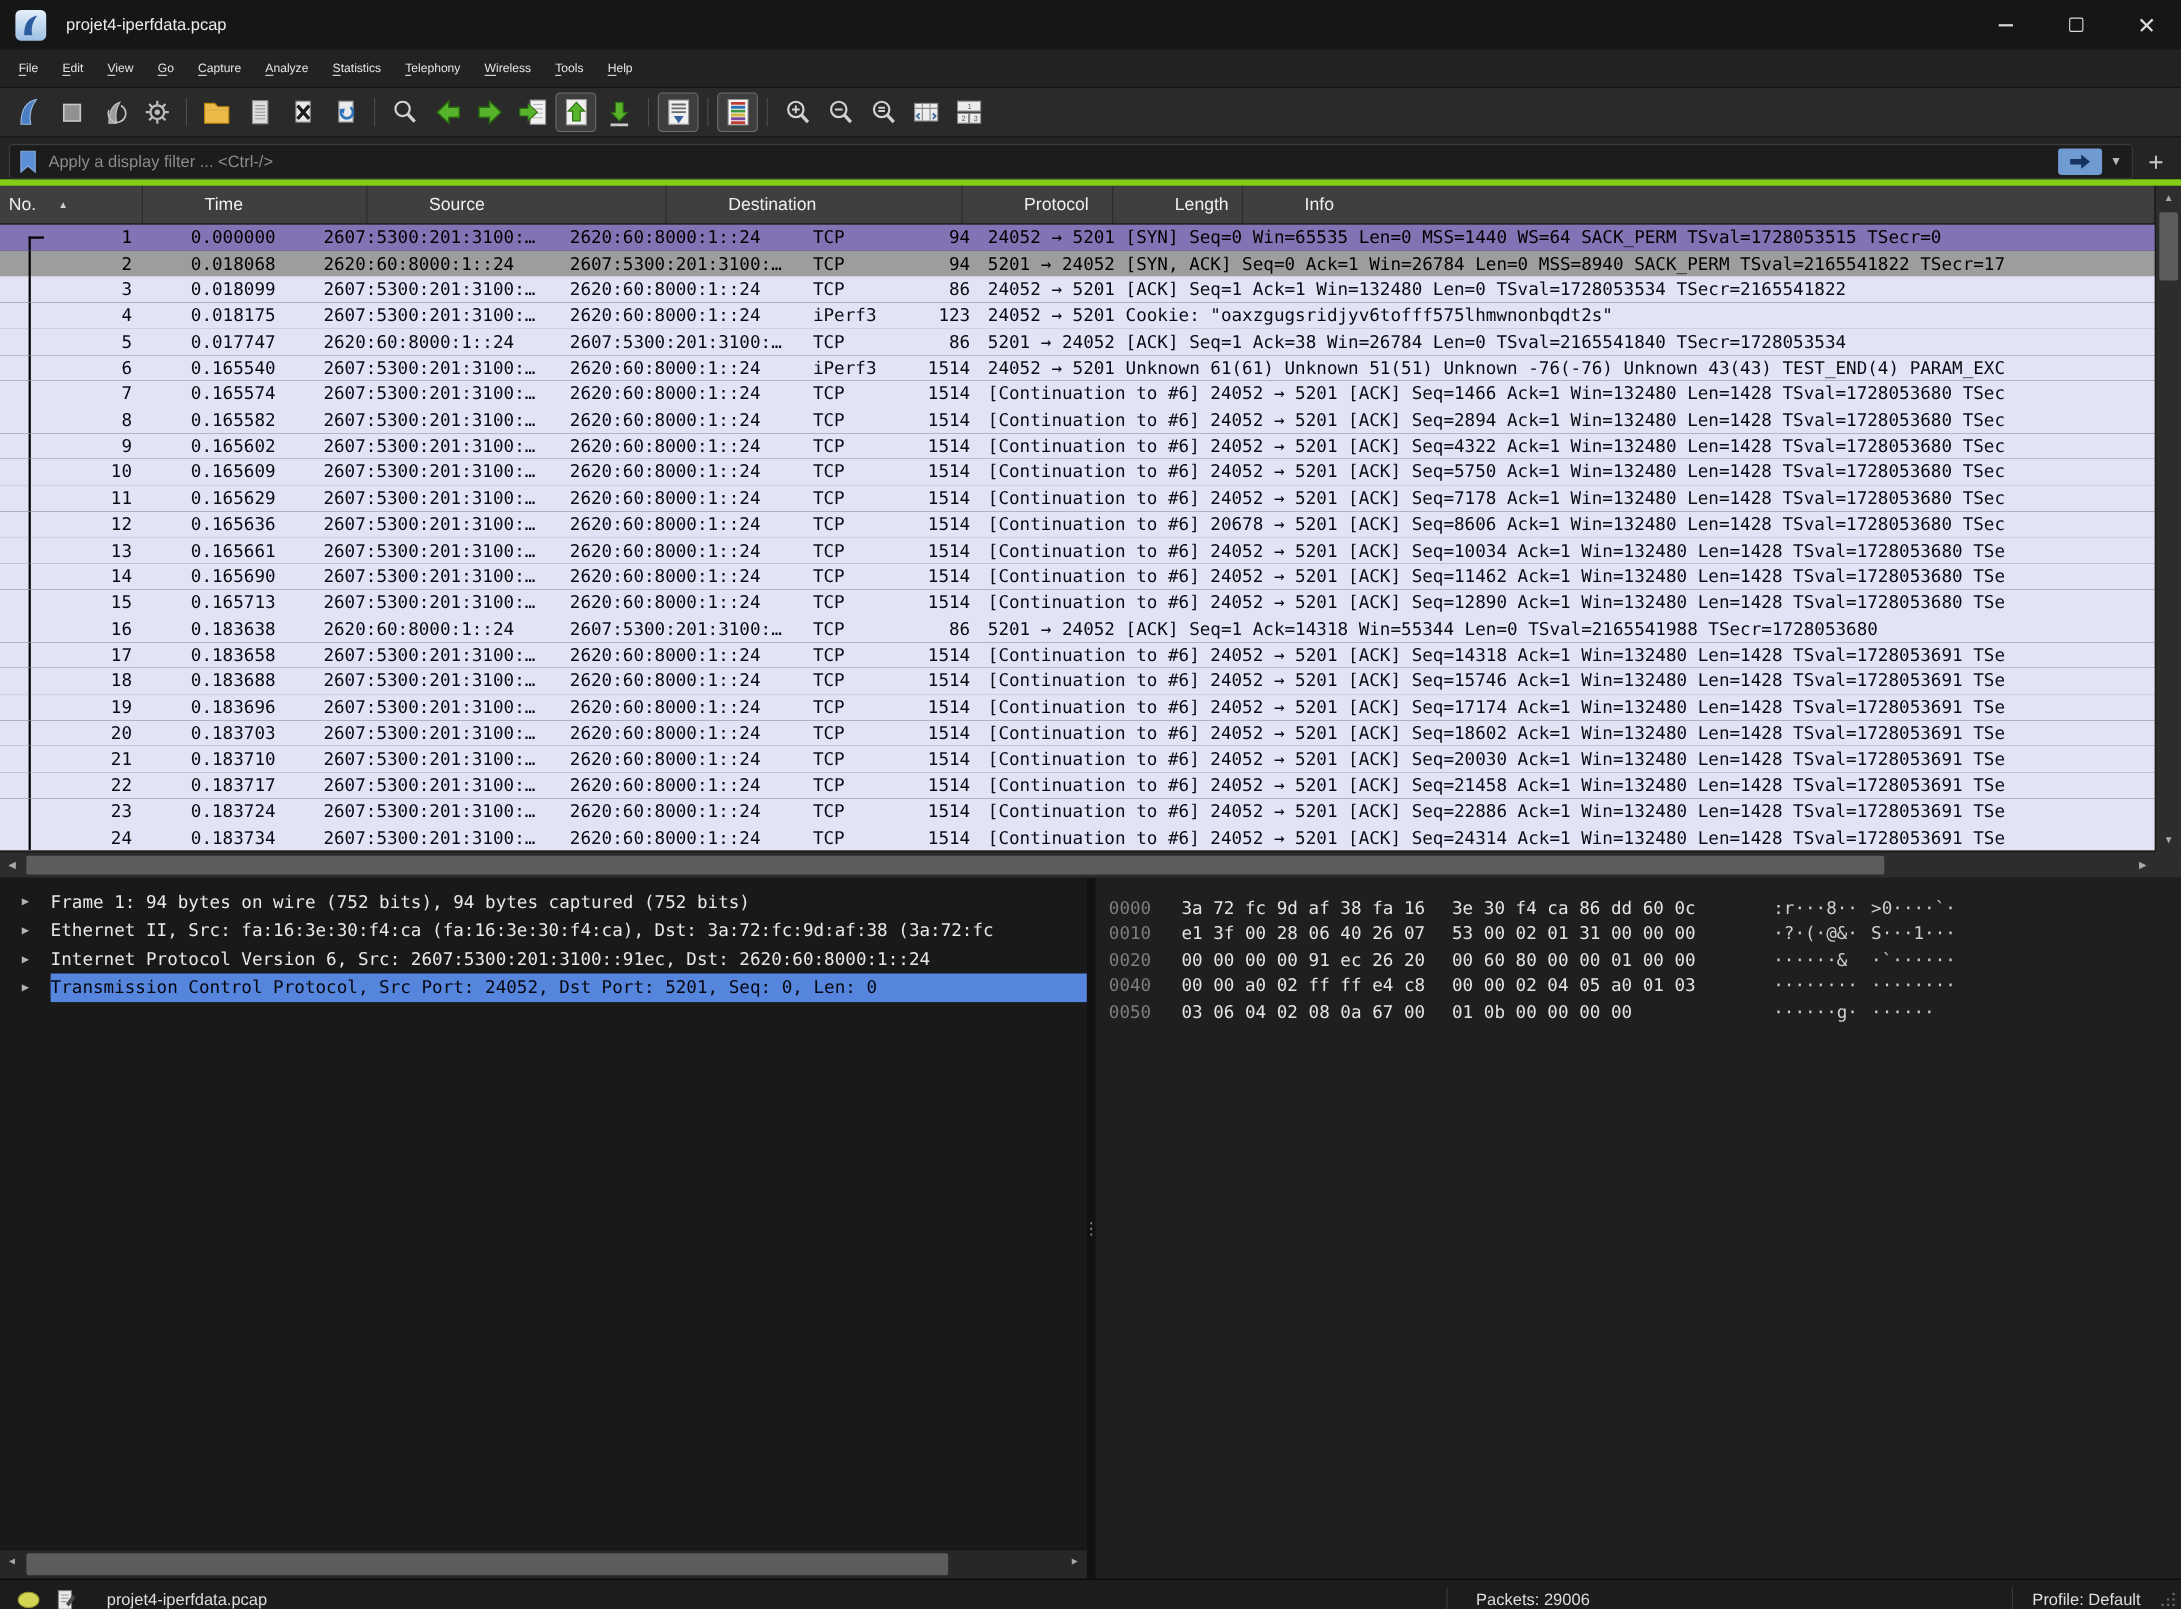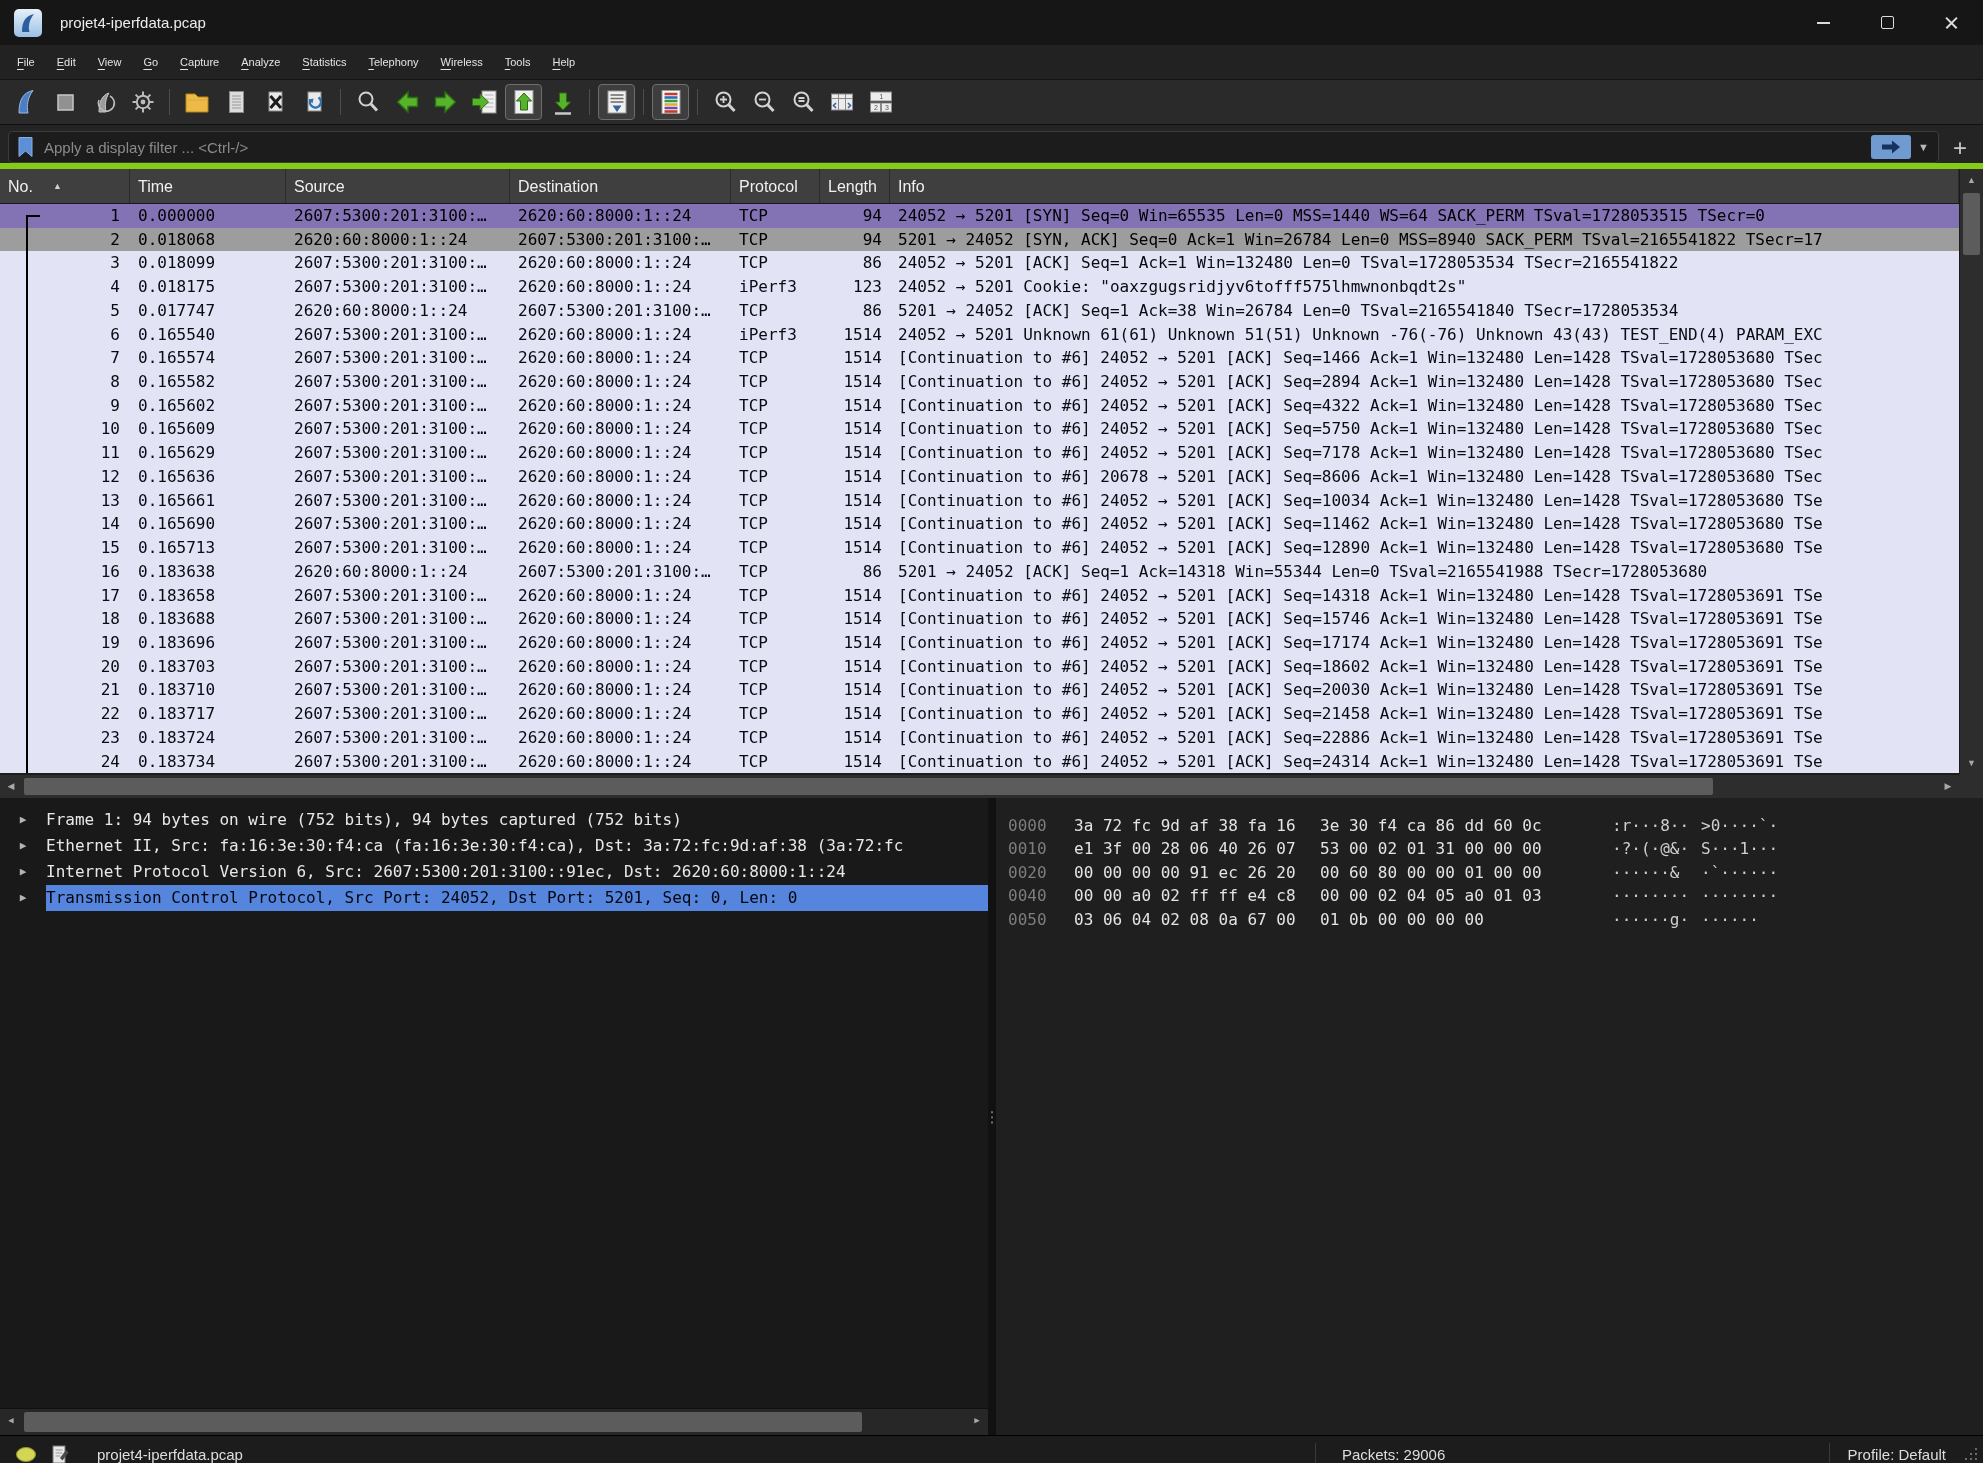--- a/index.html
+++ b/index.html
@@ -33,33 +33,33 @@
   .filter-wrap{flex:1;height:30px;background:#1c1c1c;border:1px solid #3c3c3c;border-radius:4px;display:flex;align-items:center;overflow:hidden;}
   .bookmark{margin:0 8px;display:flex;}
   .filter-input{flex:1;background:transparent;border:none;outline:none;color:#ddd;font-size:15px;font-family:"Liberation Sans",sans-serif;}
   .filter-input::placeholder{color:#8b8b8b;}
   .apply-btn{width:40px;height:24px;background:var(--accent-blue);border-radius:3px;margin:0 4px;display:flex;align-items:center;justify-content:center;flex:none;}
   .caret{color:#b8b8b8;font-size:11px;margin:0 9px 0 3px;flex:none;}
   .add-btn{width:30px;text-align:center;font-size:24px;color:#c9c9c9;margin-left:6px;line-height:30px;}
   
   .packet-list{position:relative;height:629px;background:#1e1e1e;}
   .pl-header{display:flex;height:35px;line-height:35px;background:#3f3f3f;color:#f0f0f0;font-size:16px;
-             width:calc(100% - 24px);box-sizing:border-box;border-bottom:1px solid #191919;}
+             width:calc(100% - 24px);box-sizing:border-box;border-bottom:1px solid #191919;gap:48px;}
   .pl-h-cell{box-sizing:border-box;padding-left:8px;border-right:1px solid #2b2b2b;display:flex;align-items:center;overflow:hidden;}
   .sort-arrow{font-size:9px;color:#d0d0d0;margin-left:20px;}
   .w-no{width:130px;} .w-time{width:156px;} .w-src{width:224px;} .w-dst{width:221px;}
   .w-proto{width:89px;} .w-len{width:70px;} .w-info{flex:1;}
   .pl-body{position:absolute;top:35px;left:0;right:24px;bottom:24px;overflow:hidden;
            font-family:"DejaVu Sans Mono",monospace;font-size:16px;}
   .p-row{display:flex;height:23.72px;line-height:23.72px;background:var(--row-bg);color:#0a0a12;white-space:nowrap;}
   .p-row.selected{background:var(--sel-purple);color:#000;}
   .p-row.gray{background:var(--row-gray);color:#000;}
   .p-row>div{box-sizing:border-box;overflow:hidden;flex:none;}
   .c-no{width:130px;text-align:right;padding-right:10px;position:relative;}
-  .c-time{width:156px;padding-left:8px;} .c-src{width:224px;padding-left:8px;}
+  .c-time{width:156px;padding-left:8px;text-align:center;} .c-src{width:224px;padding-left:8px;}
   .c-dst{width:221px;padding-left:8px;} .c-proto{width:89px;padding-left:8px;}
   .c-len{width:70px;text-align:right;padding-right:8px;} .c-info{flex:1 1 auto !important;padding-left:8px;}
   .marker{position:absolute;left:26px;top:0;bottom:0;width:12px;}
   .marker.start{top:11px;border-left:2px solid #000;border-top:2px solid #000;}
   .marker.line{border-left:2px solid #000;}
   
   .sb-track-v{position:absolute;top:0;right:0;bottom:24px;width:24px;background:#2d2d2d;border-left:1px solid #1a1a1a;box-sizing:border-box;}
   .sb-arrow{position:absolute;color:#a8a8a8;font-size:9px;text-align:center;}
   .v-up{top:0;left:0;right:0;height:22px;line-height:22px;}
   .v-down{bottom:0;left:0;right:0;height:22px;line-height:22px;}

